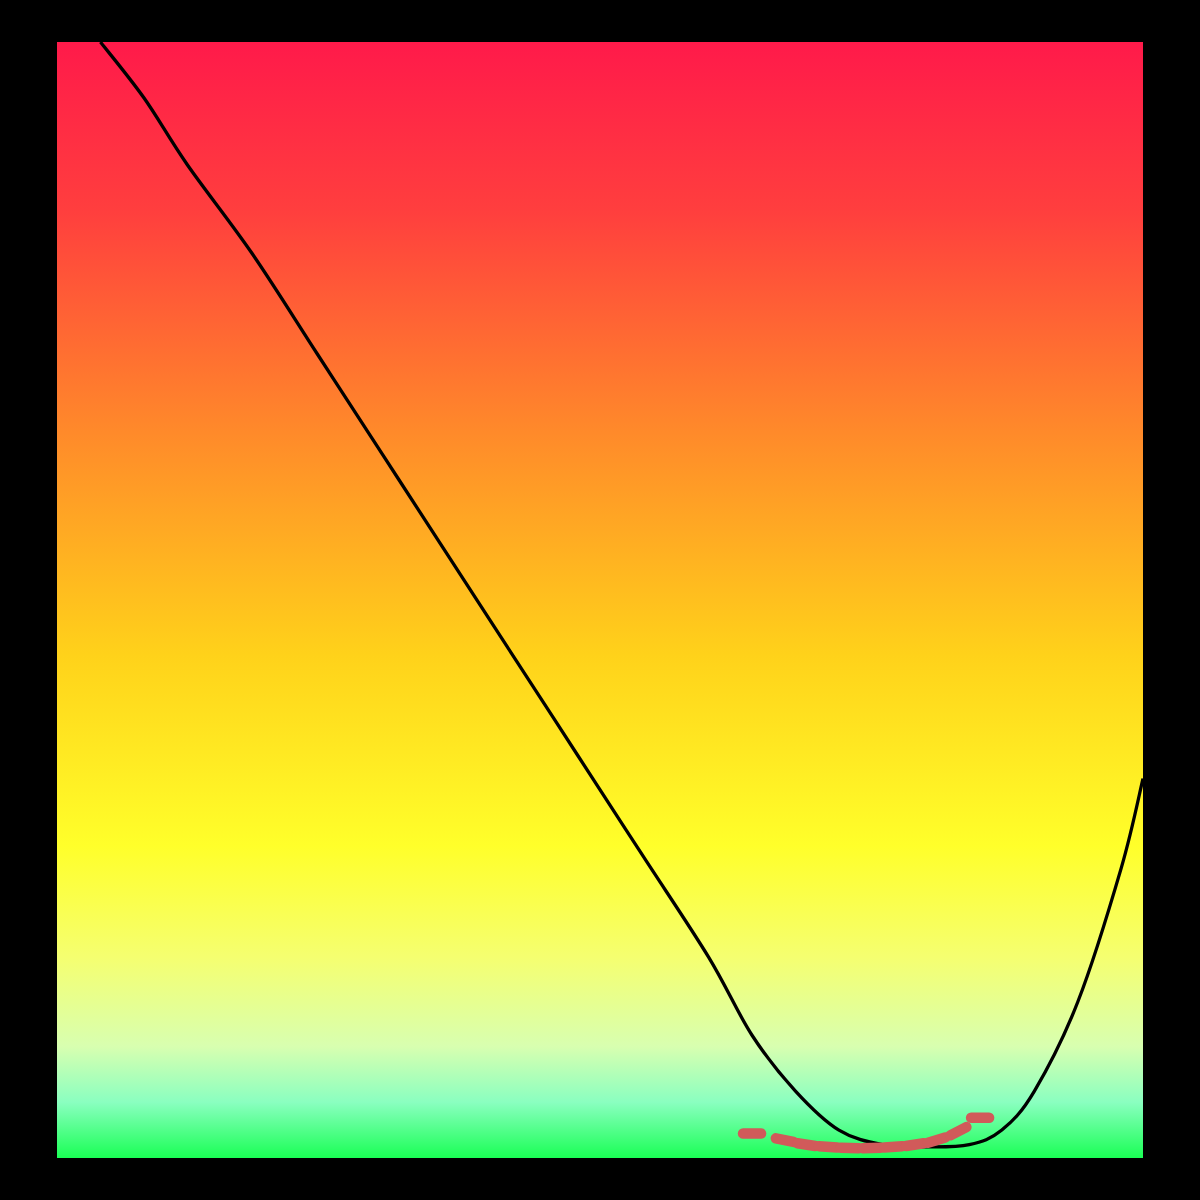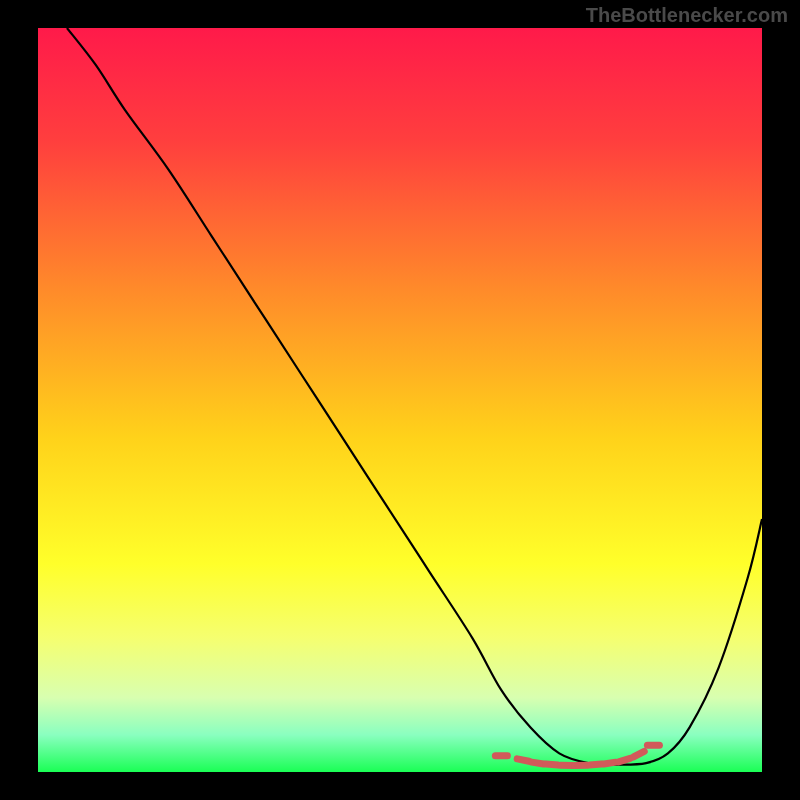--- a/index.html
+++ b/index.html
@@ -37,21 +37,20 @@
     display: block;
     width: 100%;
     height: 100%;
   }
 </style>
 </head>
 <body>
 
 <div class="container">
 
-  <div class="watermark">TheBottlenecker.com</div>
 
   <div class="plot-area">
     <svg class="plot-svg" viewBox="0 0 724 744" preserveAspectRatio="none">
       <defs>
         <linearGradient id="bg-grad" x1="0" y1="0" x2="0" y2="1">
             <stop offset="0%" stop-color="#ff1a4a"></stop>
             <stop offset="15%" stop-color="#ff3e3e"></stop>
             <stop offset="35%" stop-color="#ff8a2a"></stop>
             <stop offset="55.00000000000001%" stop-color="#ffd21a"></stop>
             <stop offset="72%" stop-color="#ffff2a"></stop>

